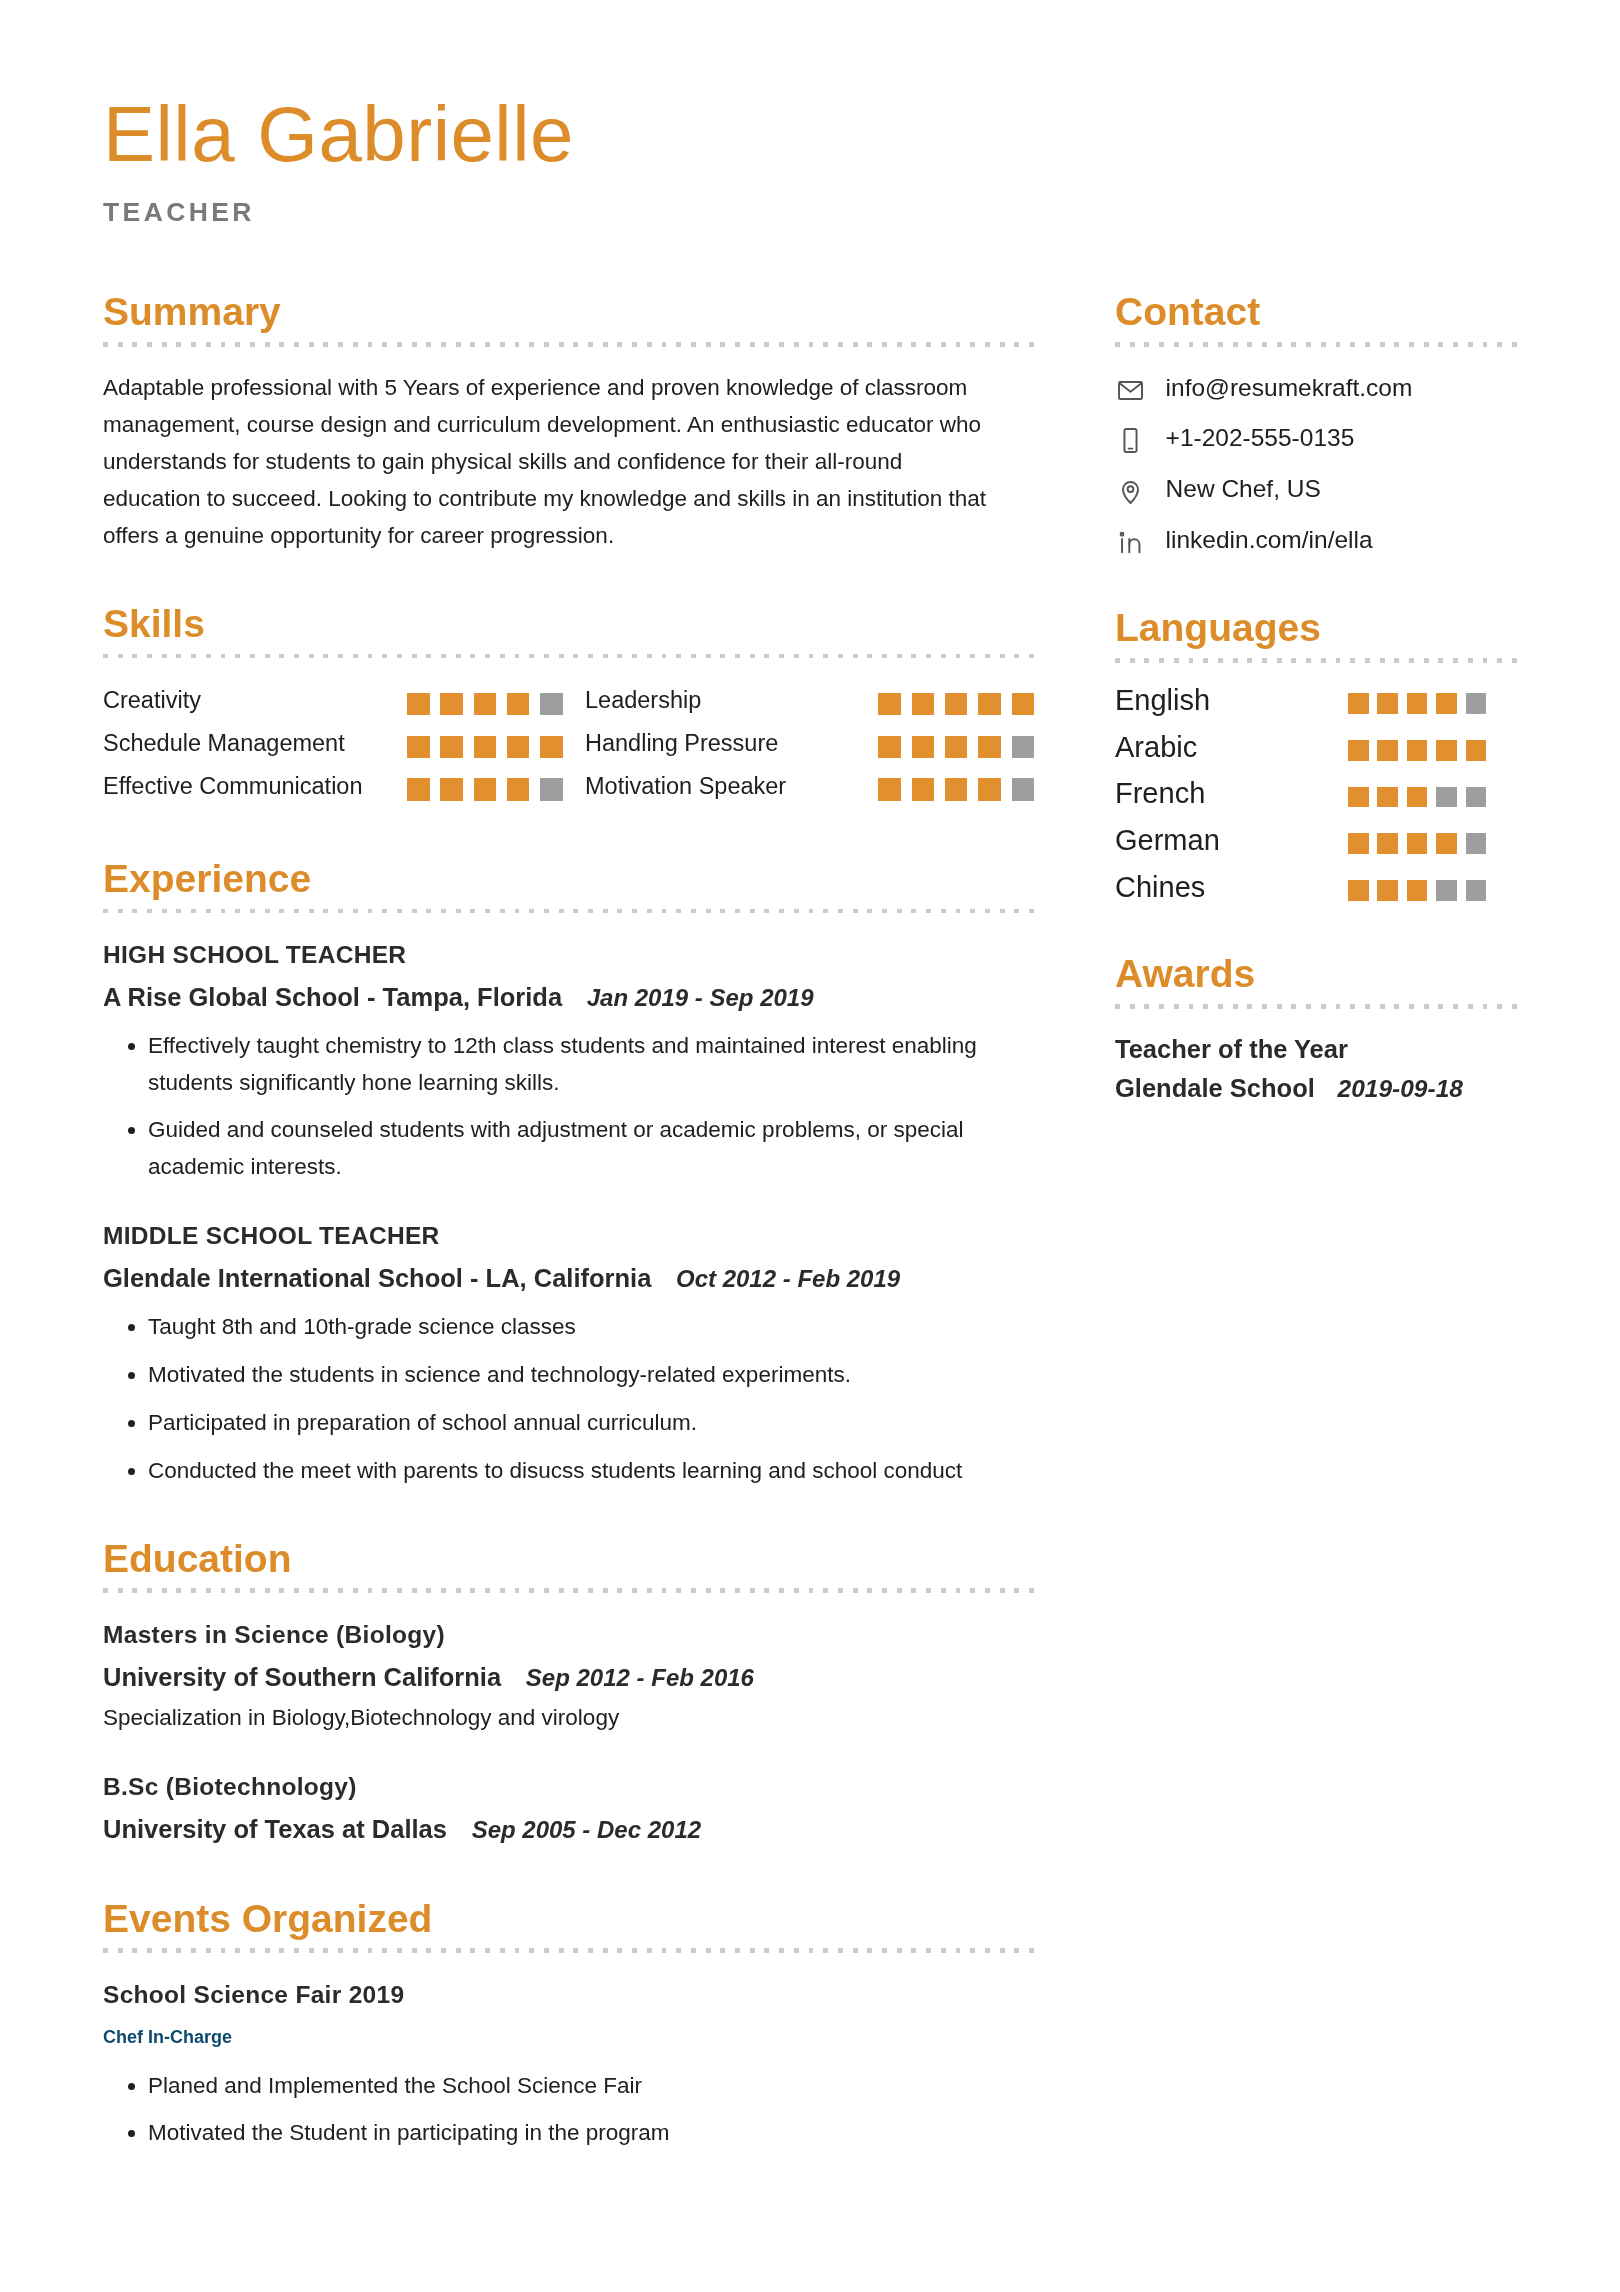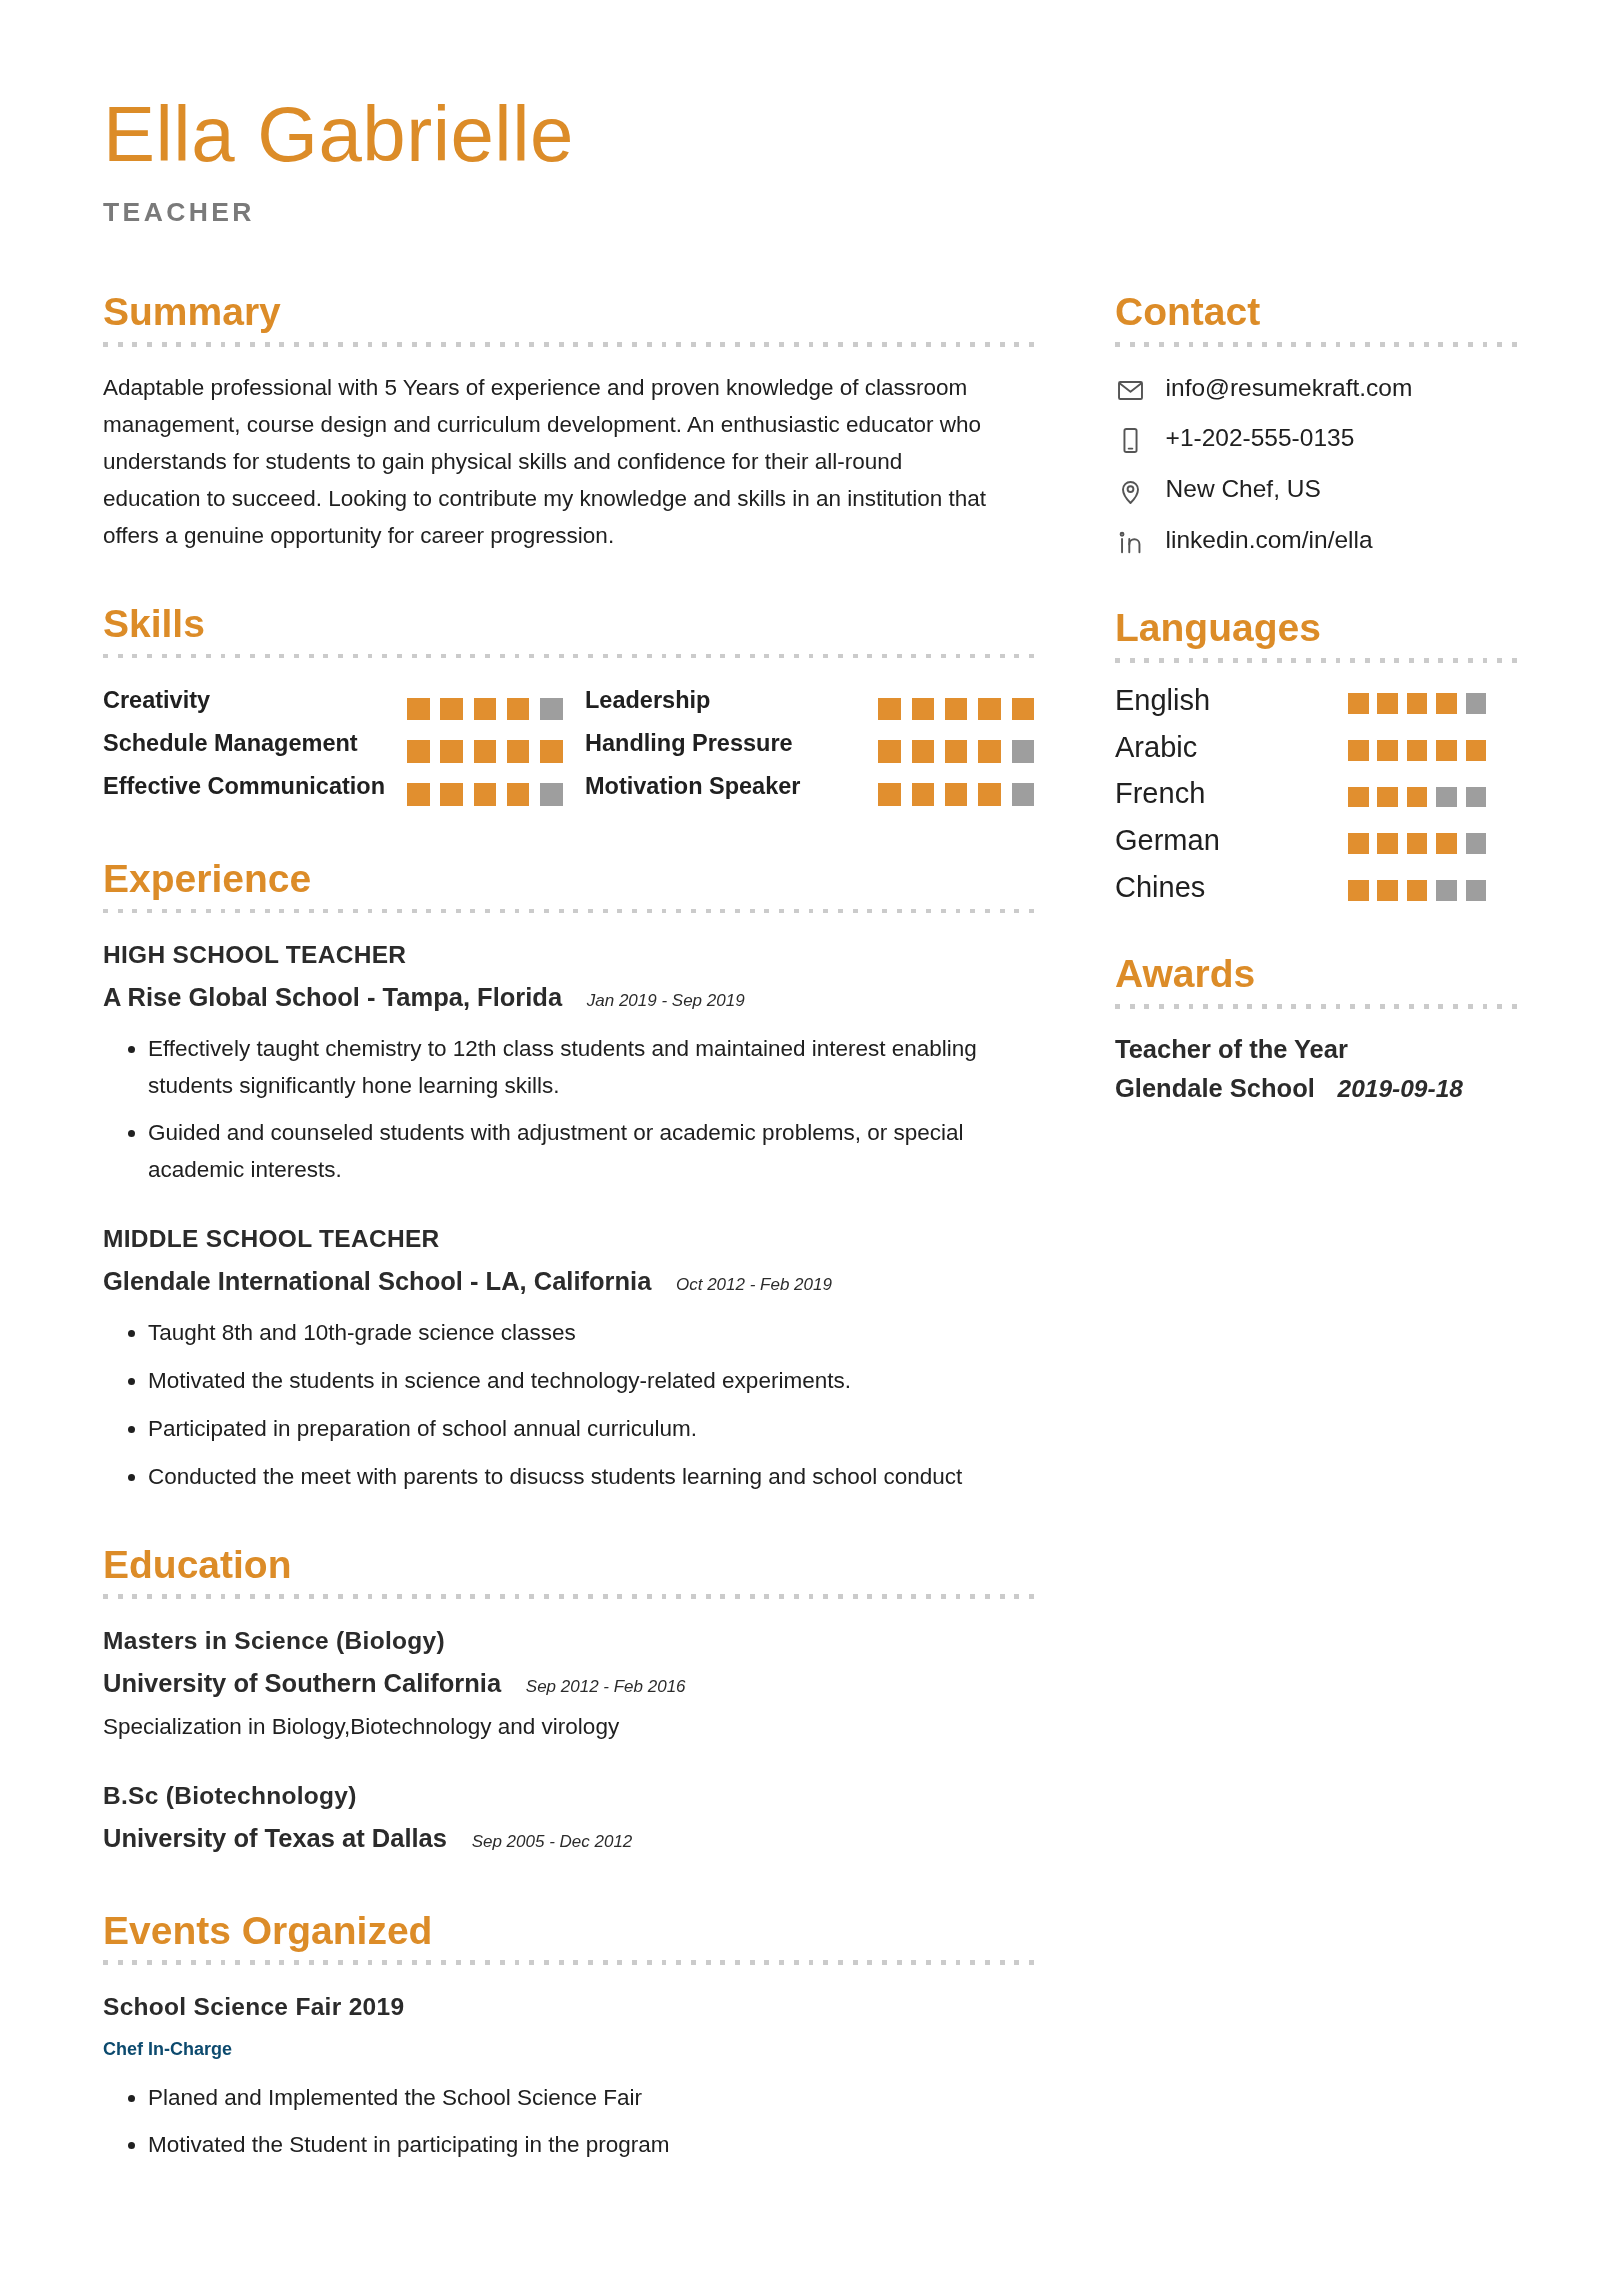--- a/index.html
+++ b/index.html
@@ -26,33 +26,33 @@
   h2.sec{margin:0;font-size:39px;line-height:45px;font-weight:700;color:var(--accent);}
   .dotline{margin-top:7.8px;height:4.9px;
     background:repeating-linear-gradient(90deg,var(--divider) 0 4.9px,transparent 4.9px 14.7px);}
   .sec-body{margin-top:21.6px;}
   
   p.summary{margin:0;font-size:22.5px;line-height:37px;max-width:887px;}
   
   .skills-cols{display:flex;}
   .skills-stack{width:482px;}
   .skills-stack.second{width:449px;}
-  .skill-row{display:flex;align-items:flex-end;margin-bottom:2.9px;font-size:23.5px;line-height:40px;font-weight:bold;}
+  .skill-row{display:flex;align-items:center;margin-bottom:2.9px;font-size:23.5px;line-height:40px;}
   .skill-label{width:304px;padding-right:9.8px;}
   .rating{display:flex;gap:10.8px;margin-top:7.8px;}
   .rating .sq{width:22.5px;height:22.5px;display:inline-block;}
   .rating.small{gap:8.8px;margin-top:5.9px;}
   .rating.small .sq{width:20.6px;height:20.6px;}
   .sq.on{background:var(--rating-filled);}
   .sq.off{background:var(--rating-empty);}
   
   .entry{margin-bottom:31px;margin-top:16px;}
   .entry h3{margin:0 0 3.9px;font-size:24.5px;line-height:39px;font-weight:700;color:#2b2b2b;letter-spacing:0.3px;}
   .subline{font-size:25.5px;line-height:39px;font-weight:700;color:#2b2b2b;}
-  .dates{font-weight:400;font-style:italic;font-size:17px;margin-left:17.6px;color:#2b2b2b;letter-spacing:0;text-align:right;}
+  .dates{font-weight:700;font-style:italic;font-size:24px;margin-left:17.6px;color:#2b2b2b;letter-spacing:0;text-align:right;}
   ul.bullets{margin:9.8px 0 0;padding-left:45px;}
   ul.bullets li{margin-bottom:10.8px;font-size:22.5px;line-height:37px;max-width:863px;}
   .edu-note{font-size:22.5px;line-height:37px;margin-top:2px;}
   .role-line{font-size:18px;line-height:39px;font-weight:700;color:#0c4a6e;}
   
   .contact-row{display:flex;align-items:flex-end;margin-bottom:13.7px;font-size:24.5px;line-height:37px;}
   .contact-row .cicon{width:31px;height:31px;flex:0 0 31px;margin-right:19.6px;color:#555;display:flex;align-items:center;justify-content:center;}
   .cicon svg{width:29px;height:29px;stroke:#555;fill:none;stroke-width:1.6;stroke-linecap:round;stroke-linejoin:round;}
   
   .lang-row{display:flex;align-items:center;margin-bottom:13.7px;font-size:29px;line-height:33px;gap:24px;}

